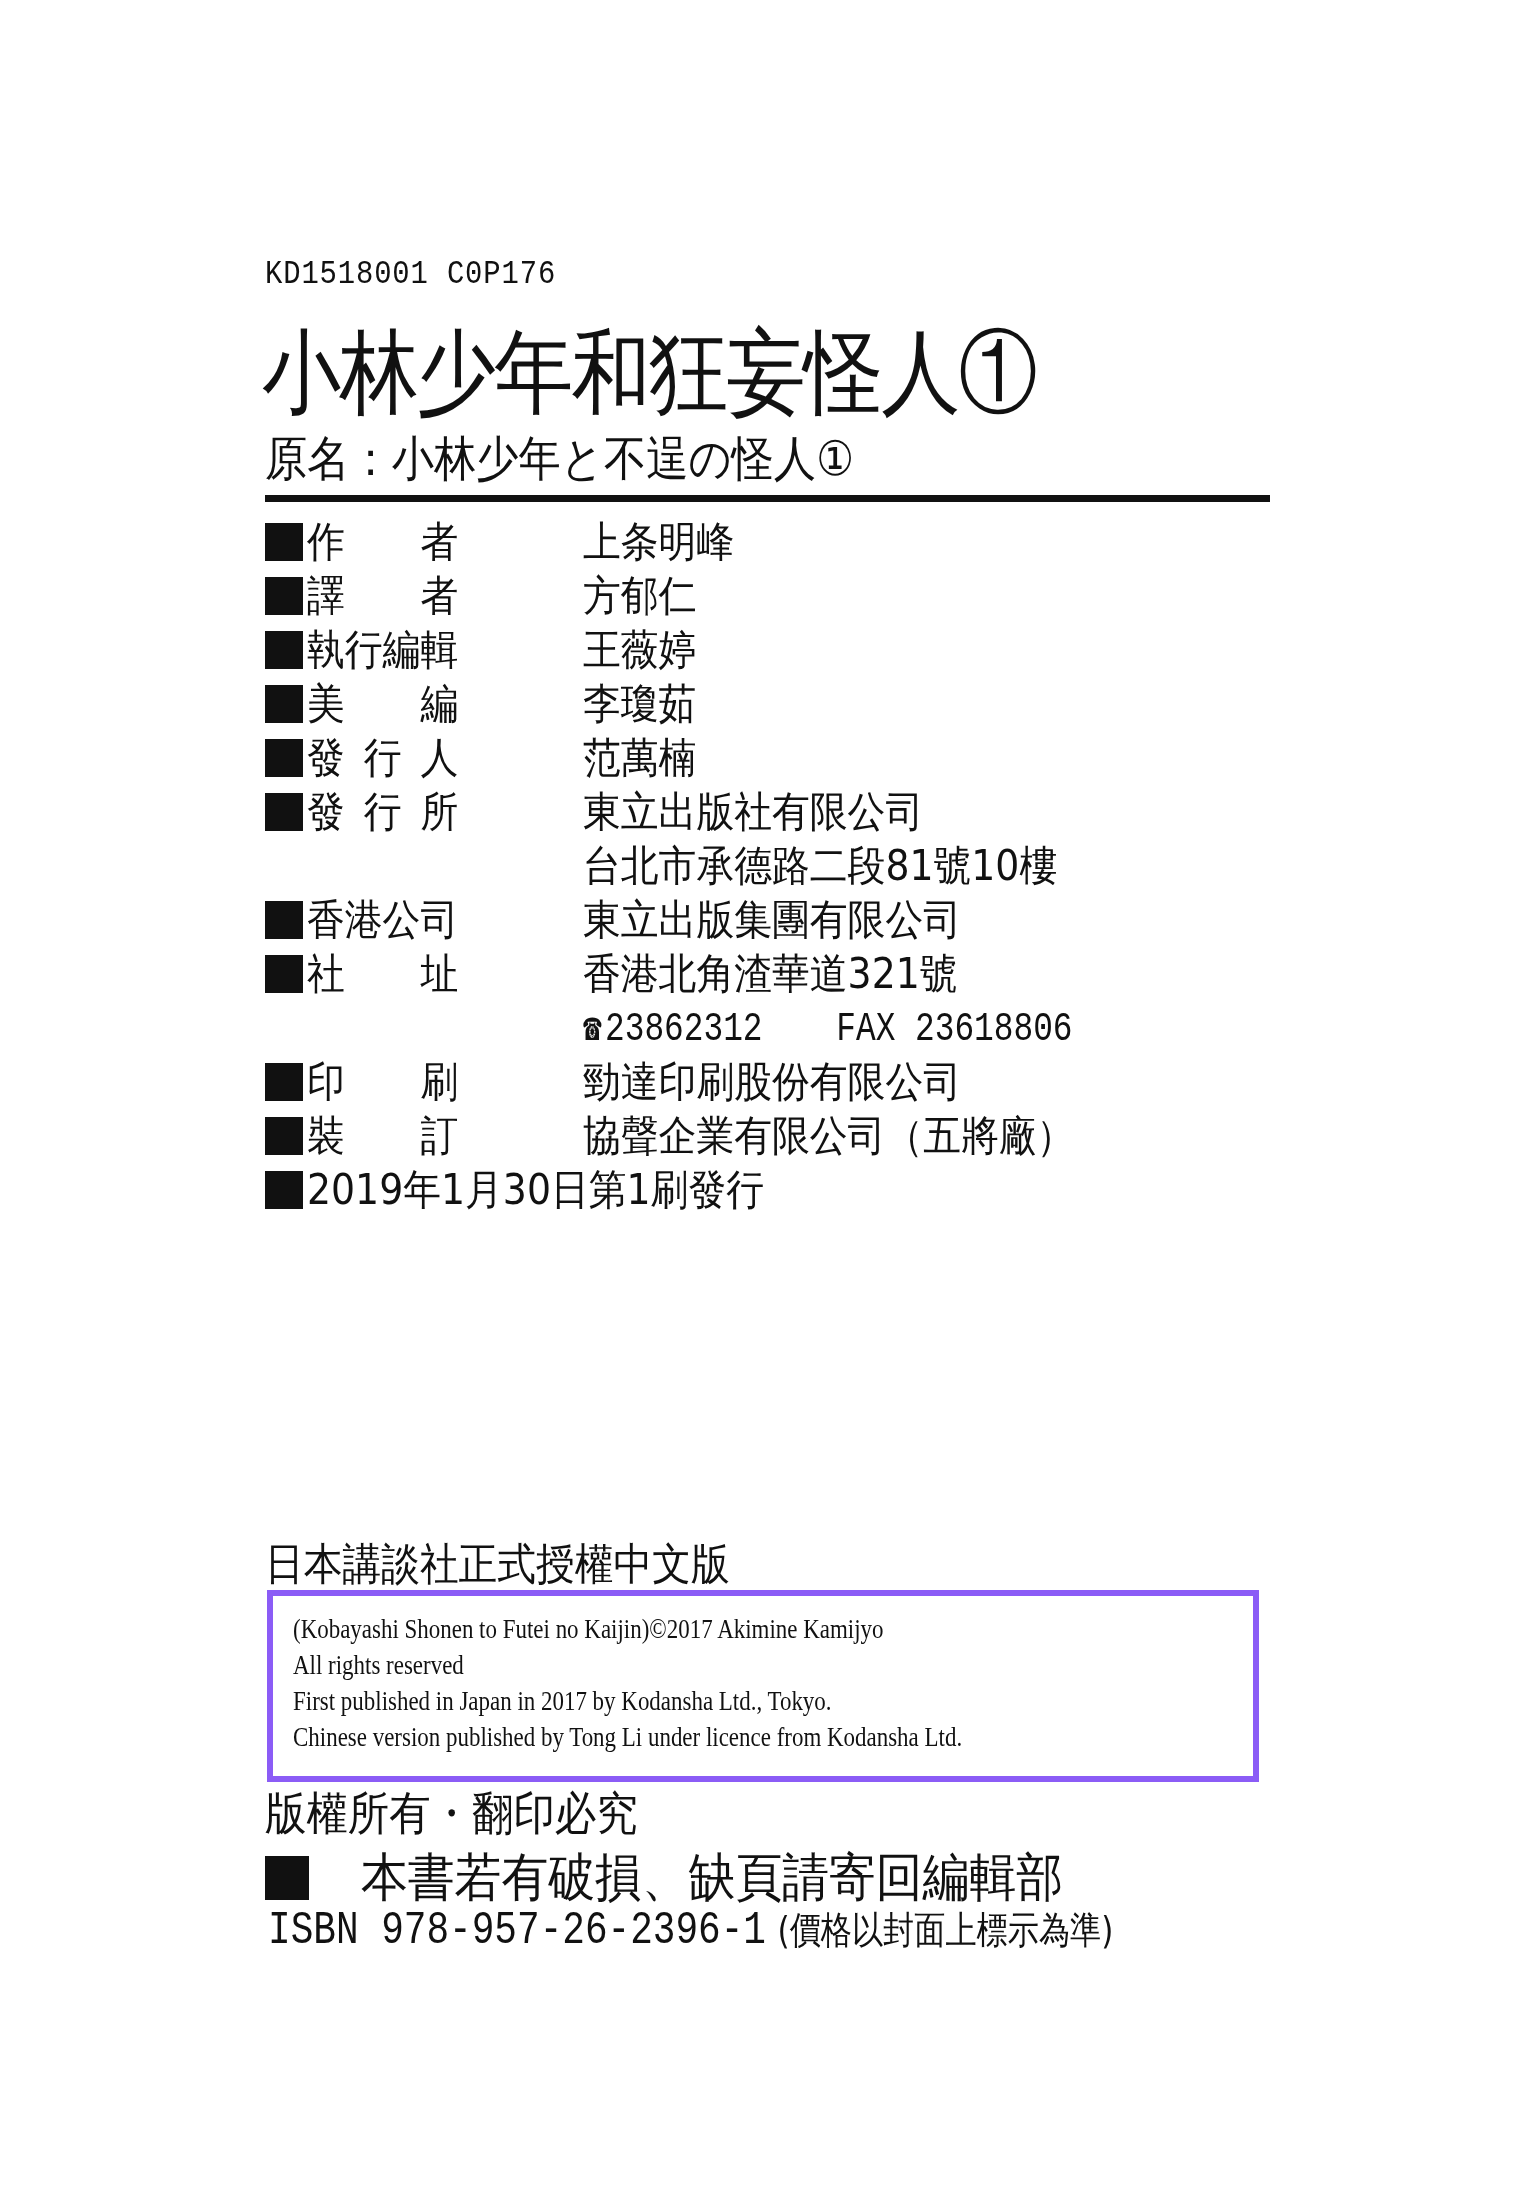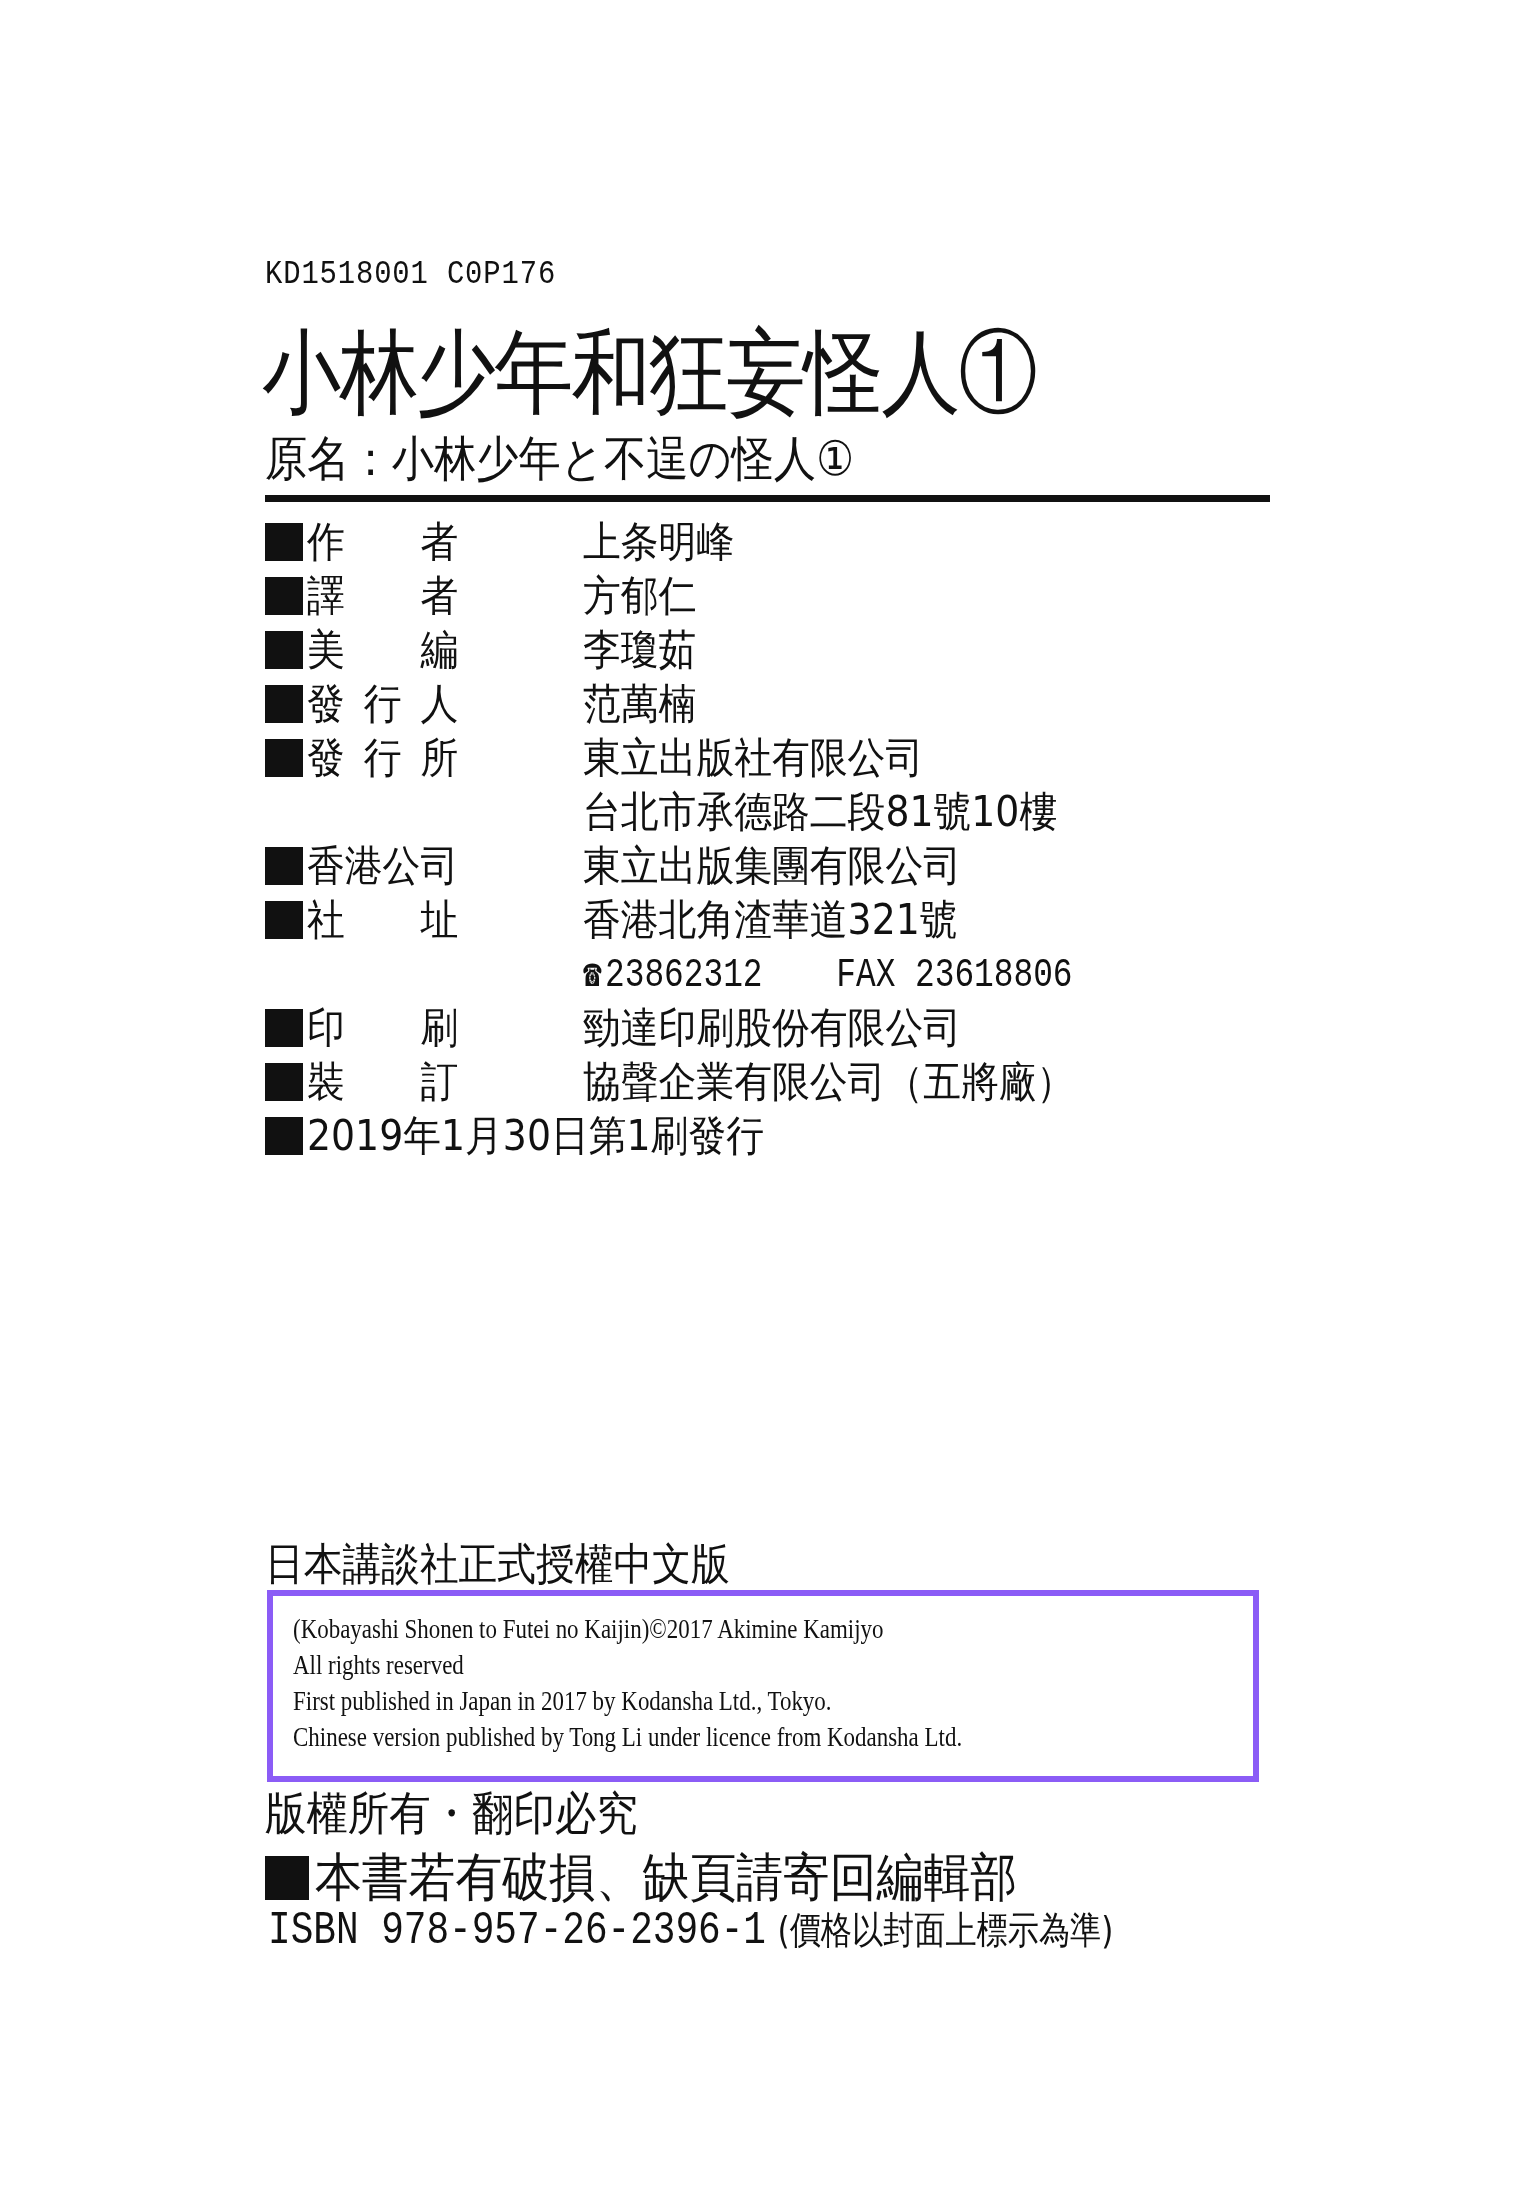--- a/index.html
+++ b/index.html
@@ -14,21 +14,21 @@
   .row .sq { width:38px; height:38px; background:#111; margin-right:4px; flex:0 0 auto; }
   .row .lbl { width:168px; display:flex; justify-content:space-between; transform:scaleX(0.9); transform-origin:left center; }
   .row .val { margin-left:108px; transform:scaleX(0.9); transform-origin:left center; }
   .row .val.mono { font-family:"Liberation Mono","DejaVu Sans Mono",monospace; font-size:40px; transform:scaleX(0.82); }
   .phone { display:inline-block; font-size:38px; margin-right:4px; }
   .gap { display:inline-block; width:90px; }
   .auth { left:265px; top:1535px; font-size:44px; font-family:"DejaVu Sans",sans-serif; transform:scaleX(0.88); transform-origin:left top; }
   .box { left:267px; top:1590px; width:980px; height:180px; border:6px solid #8b5cf6; }
   .box .ln { position:absolute; left:20px; font-family:"Liberation Serif",serif; font-size:27px; transform:scaleX(0.85); transform-origin:left top; white-space:nowrap; }
   .rights { left:265px; top:1783px; font-size:46px; font-family:"DejaVu Sans",sans-serif; transform:scaleX(0.9); transform-origin:left top; }
-  .notice { left:265px; top:1843px; font-size:52px; font-family:"DejaVu Sans",sans-serif; display:flex; align-items:center; }
+  .notice { left:265px; top:1843px; font-size:52px; font-family:"DejaVu Sans",sans-serif; display:flex; align-items:center;gap:46px; }
   .notice .sq { width:44px; height:44px; background:#111; margin-right:6px; }
   .notice span.t { transform:scaleX(0.9); transform-origin:left center; display:inline-block; }
   .isbn { left:268px; top:1905px; font-size:46px; font-family:"Liberation Mono","DejaVu Sans Mono",monospace; transform:scaleX(0.82); transform-origin:left top; }
   .isbn .price { font-family:"DejaVu Sans",sans-serif; font-size:38px; margin-left:14px; }
 </style>
 </head>
 <body>
 
 <div class="abs code">KD1518001 C0P176</div>
 <div class="abs title">小林少年和狂妄怪人①</div>
@@ -45,20 +45,27 @@
       </span>
       <span class="val">上条明峰</span>
     </div>
     <div class="row">
       <span class="sq"></span>
       <span class="lbl">
         <span>譯</span>
         <span>者</span>
       </span>
       <span class="val">方郁仁</span>
+    </div>
+    <div class="row">
+      <span class="sq"></span>
+      <span class="lbl">
+        <span>執行編輯</span>
+      </span>
+      <span class="val">王薇婷</span>
     </div>
     <div class="row">
       <span class="sq"></span>
       <span class="lbl">
         <span>美</span>
         <span>編</span>
       </span>
       <span class="val">李瓊茹</span>
     </div>
     <div class="row">

